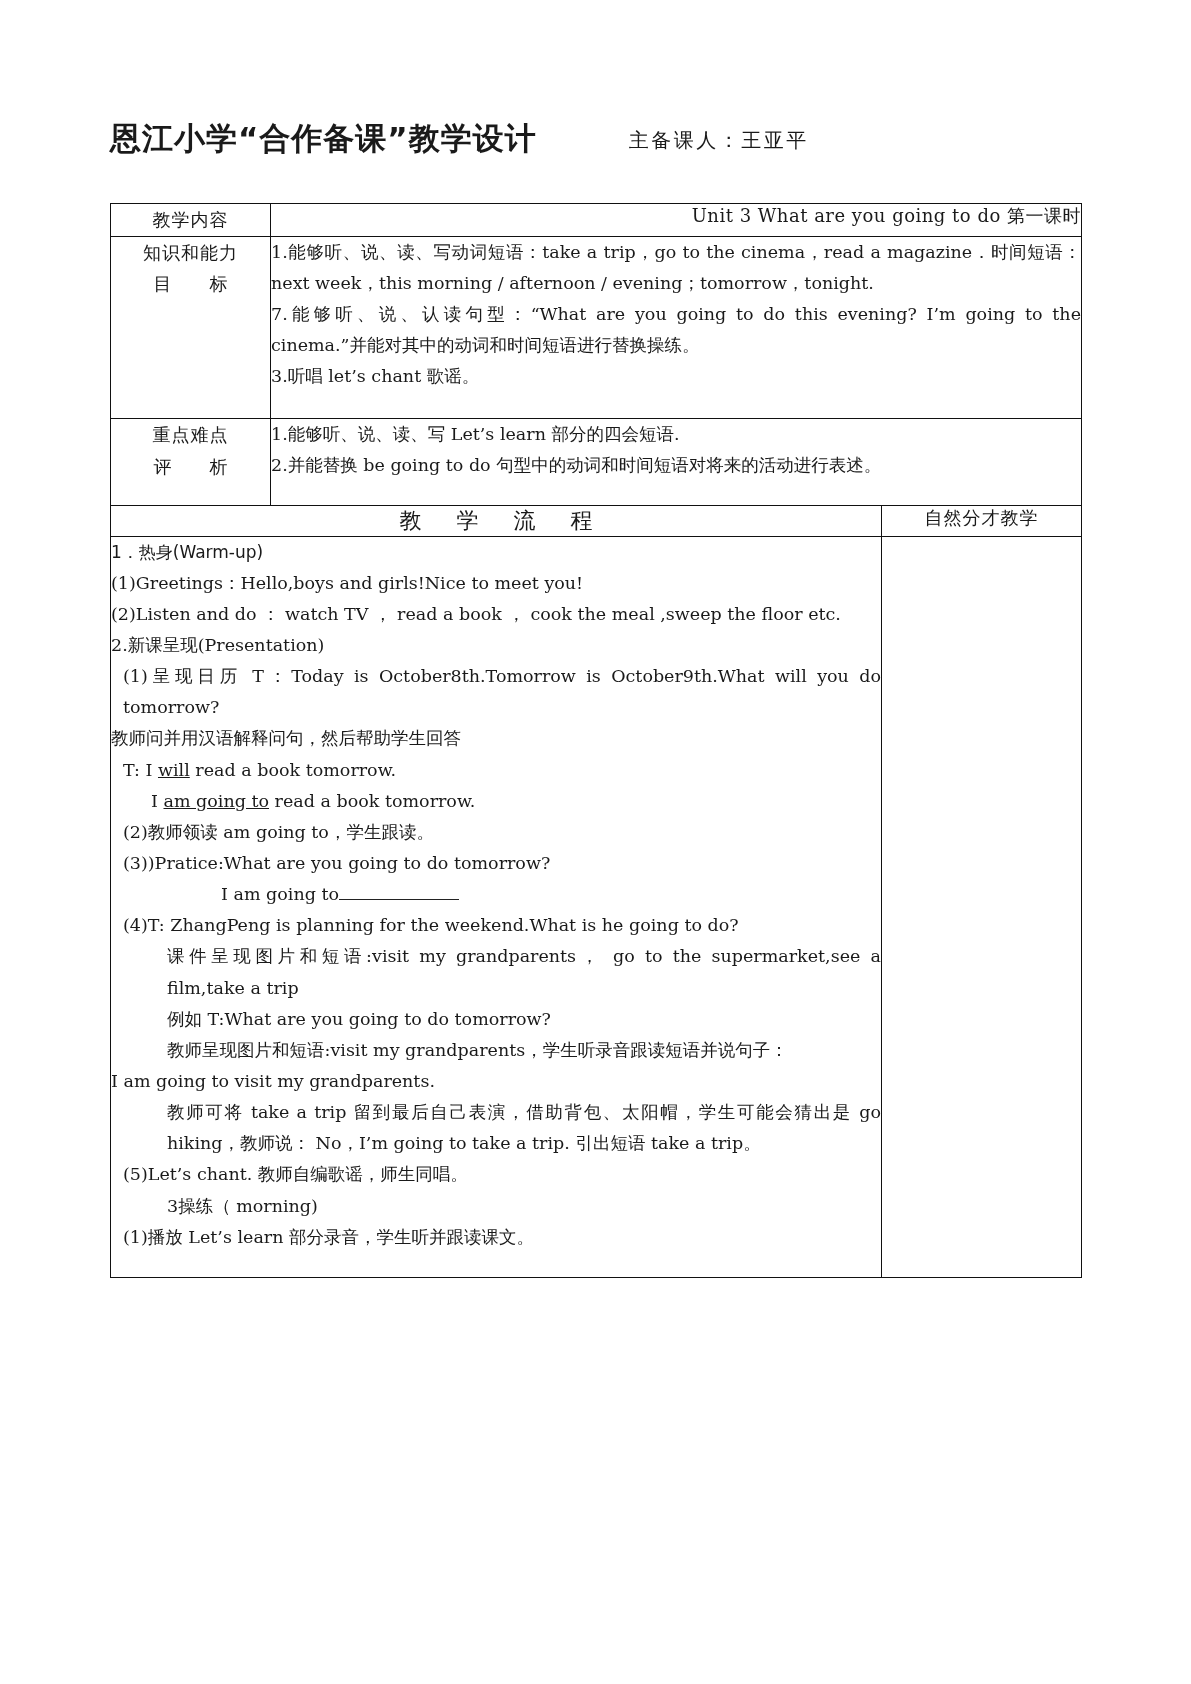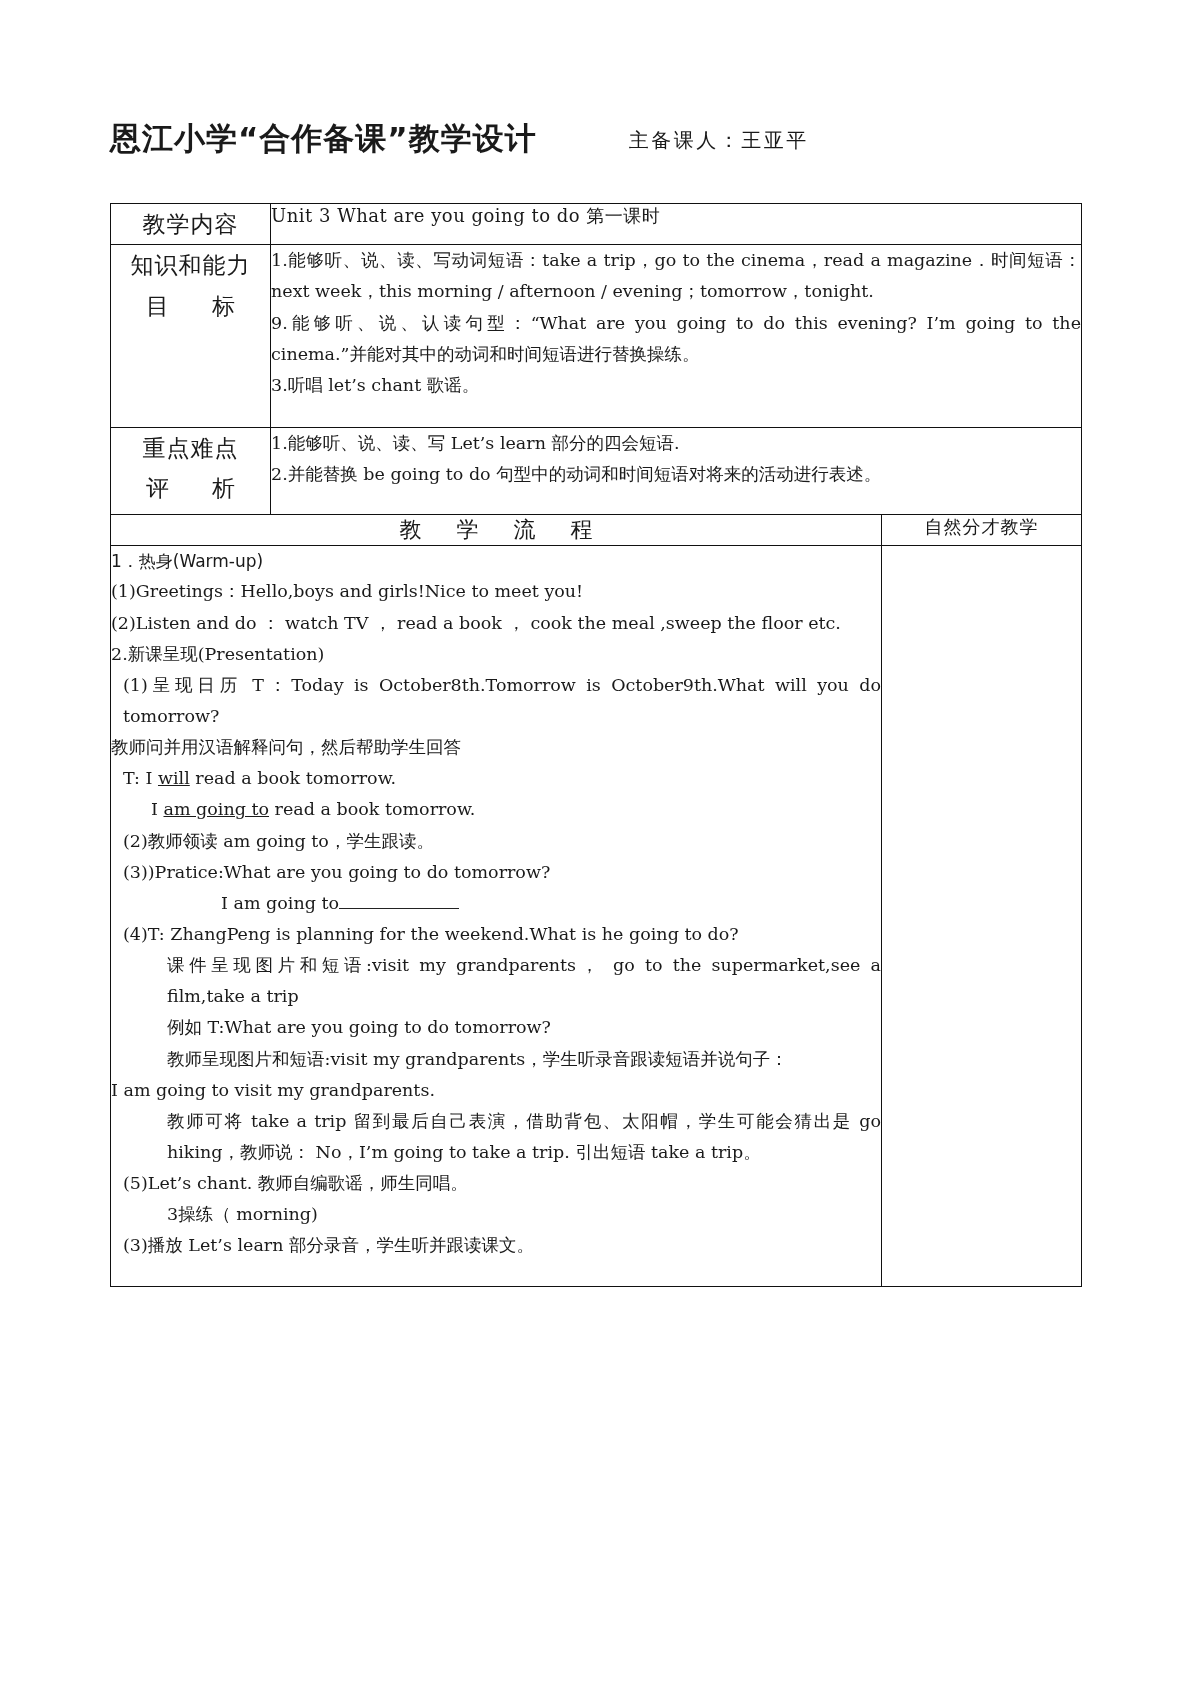--- a/index.html
+++ b/index.html
@@ -62,21 +62,21 @@
     border: 1px solid #111;
     vertical-align: top;
     padding: 0;
   }
   .col-label { width: 160px; }
   .col-side  { width: 200px; }
 
   .label-cell {
     text-align: center;
     vertical-align: middle;
-    font-size: 23px;
+    font-size: 18px;
     font-family: "DejaVu Serif", "Liberation Serif", serif;
     line-height: 1.75;
     letter-spacing: 1px;
     padding: 6px 4px;
   }
   .label-cell .sub {
     display: block;
     letter-spacing: 10px;
     padding-left: 10px;
   }
@@ -92,21 +92,21 @@
     padding: 9px 10px 9px 12px;
     font-family: "DejaVu Serif", "Liberation Serif", serif;
   }
   .content-cell p {
     margin: 0;
     text-align: justify;
     text-justify: inter-ideograph;
   }
 
   .topic-cell {
-    text-align: left;
+    text-align: right;
     vertical-align: middle;
     font-size: 18px;
     padding: 16px 6px;
     letter-spacing: 0.5px;
   }
 
   .flow-head {
     text-align: center;
     vertical-align: middle;
     font-size: 22px;
@@ -175,21 +175,21 @@
       <td class="topic-cell" colspan="2">Unit 3 What  are  you  going  to  do 第一课时</td>
     </tr>
 
     <tr>
       <td class="label-cell">
         <span>知识和能力</span>
         <span class="sub">目　标</span>
       </td>
       <td class="content-cell" colspan="2">
         <p>1.能够听、说、读、写动词短语：take  a  trip，go  to  the  cinema，read  a  magazine．时间短语：next  week，this  morning / afternoon / evening；tomorrow，tonight.</p>
-        <p>9.能够听、说、认读句型：“What  are  you  going  to  do  this  evening?  I’m  going  to  the  cinema.”并能对其中的动词和时间短语进行替换操练。</p>
+        <p>7.能够听、说、认读句型：“What  are  you  going  to  do  this  evening?  I’m  going  to  the  cinema.”并能对其中的动词和时间短语进行替换操练。</p>
         <p>3.听唱 let’s chant 歌谣。</p>
         <p style="height:26px">&nbsp;</p>
       </td>
     </tr>
 
     <tr>
       <td class="label-cell">
         <span>重点难点</span>
         <span class="sub2">评　析</span>
       </td>
@@ -225,20 +225,20 @@
           <span>I am going to</span><span class="blank-line"></span>
         </p>
         <p class="indent1">(4)T: ZhangPeng is planning for the weekend.What is he going to do?</p>
         <p class="indent4">课件呈现图片和短语:visit my grandparents，  go to the supermarket,see a film,take a trip</p>
         <p class="indent4">例如 T:What are you going to do tomorrow?</p>
         <p class="indent4">教师呈现图片和短语:visit my grandparents，学生听录音跟读短语并说句子：</p>
         <p>I am going to visit my grandparents.</p>
         <p class="indent4">教师可将 take a trip 留到最后自己表演，借助背包、太阳帽，学生可能会猜出是 go hiking，教师说： No，I’m going to take a trip. 引出短语 take a trip。</p>
         <p class="indent1">(5)Let’s chant. 教师自编歌谣，师生同唱。</p>
         <p class="indent4">3操练（ morning)</p>
-        <p class="indent1">(3)播放 Let’s learn 部分录音，学生听并跟读课文。</p>
+        <p class="indent1">(1)播放 Let’s learn 部分录音，学生听并跟读课文。</p>
       </td>
       <td class="side-body"></td>
     </tr>
   </tbody>
     </table>
 
 </div>
 
 </body></html>

